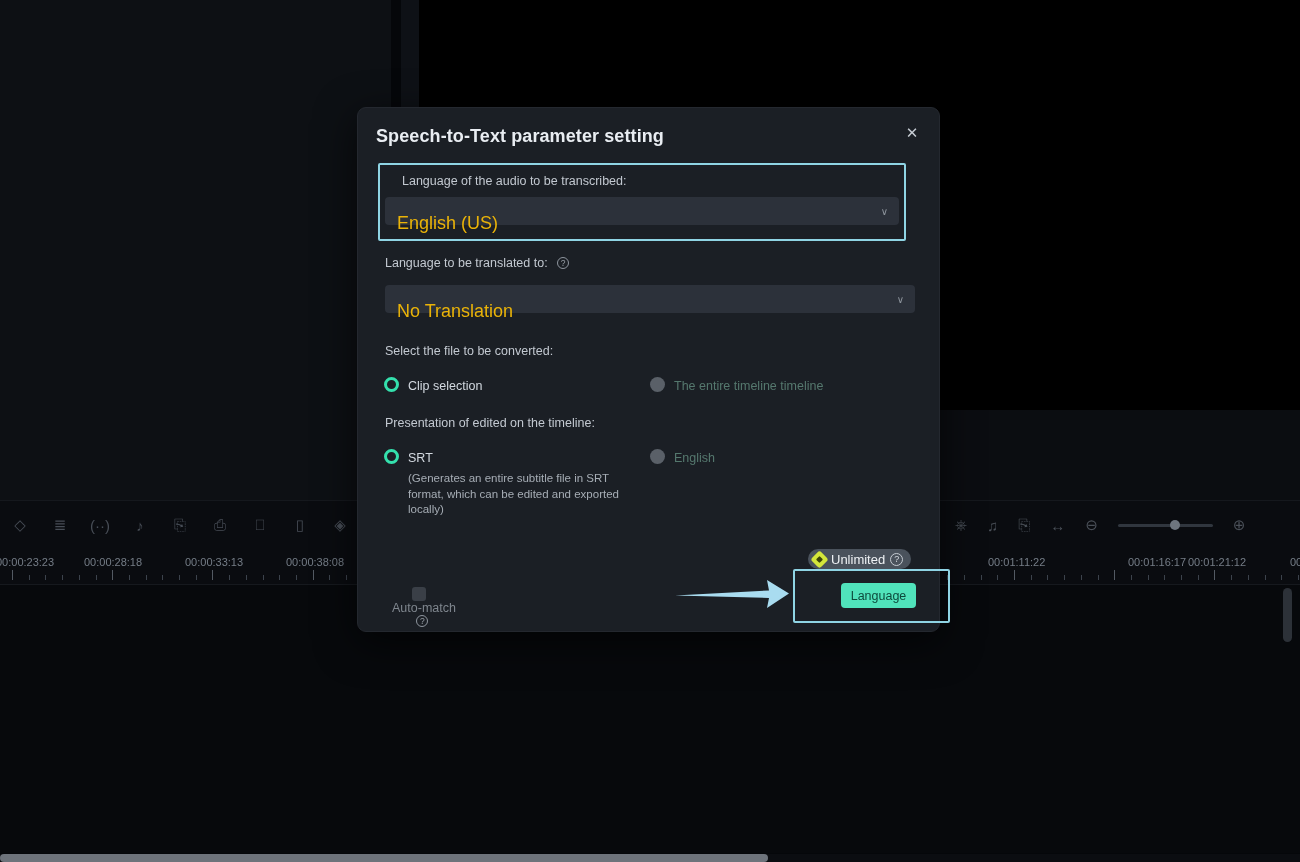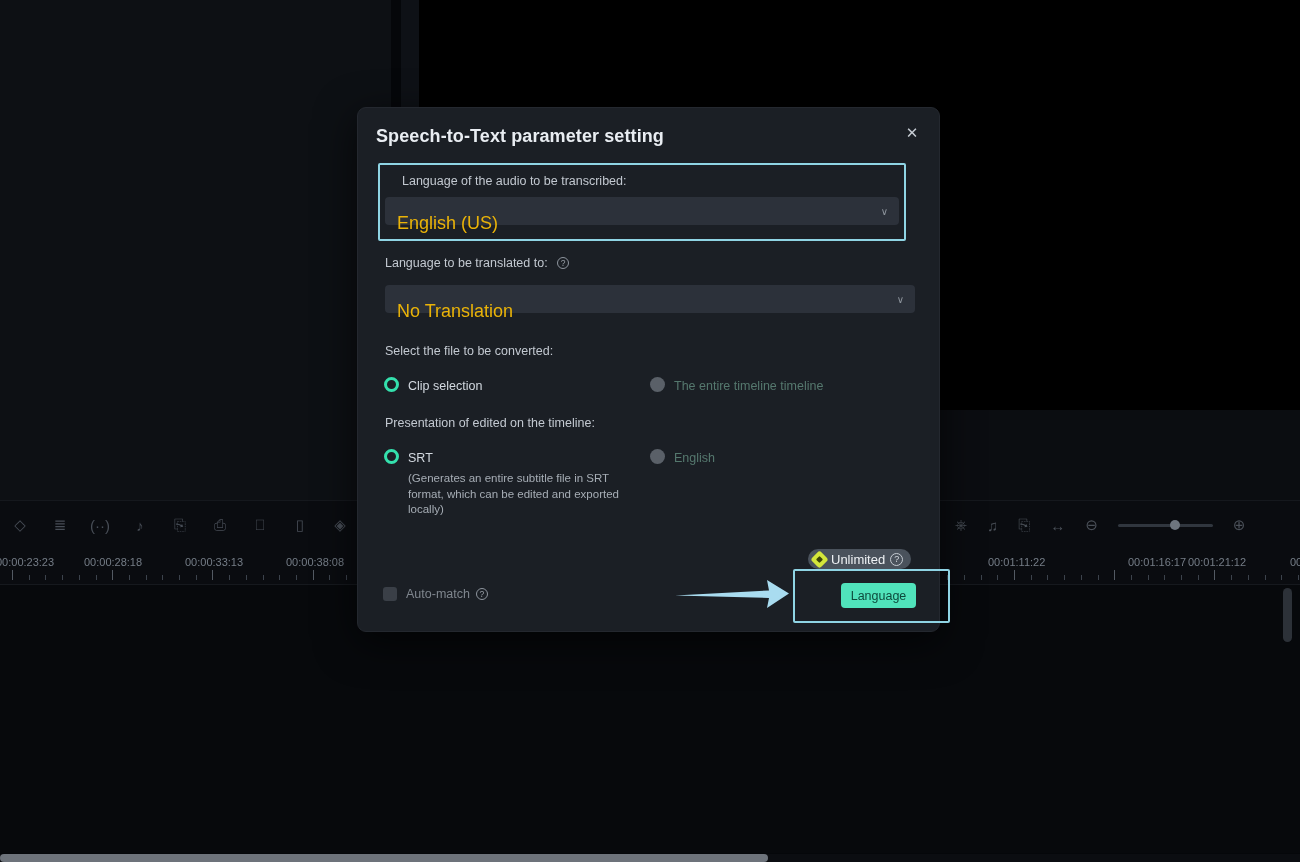--- a/index.html
+++ b/index.html
@@ -122,21 +122,21 @@
     width: 15px; height: 15px; border-radius: 50%; flex: 0 0 15px;
     border: 3.5px solid #34e0ad; background: #1b1f25; margin-top: 1px;
   }
   .radio.off { border: none; background: #5a6068; }
   .radio-txt { margin-left: 9px; }
   .radio-lab { font-size: 12.5px; color: #d3d9e0; line-height: 15px; }
   .radio-lab.dim { color: #55786e; }
   .radio-desc { font-size: 11.5px; color: #a6adb5; line-height: 15.5px; margin-top: 5px; width: 232px; }
   .radio-desc.dim { color: #656c74; }
 
-  .checkbox-row { position: absolute; left: 383px; top: 587px; display: flex; align-items: center; }
+  .checkbox-row { position: absolute; left: 383px; top: 587px; display: flex; align-items: center; flex-direction: column; }
   .cbox { width: 14px; height: 14px; border-radius: 3px; background: #3a3f47; }
   .cb-lab { margin-left: 9px; font-size: 12.5px; color: #7f868e; }
 
   .badge {
     position: absolute; left: 808px; top: 549px; height: 20px;
     background: #4a525c; border-radius: 10px;
     display: flex; align-items: center; padding: 0 8px 0 5px; gap: 5px;
   }
   .badge-diamond {
     width: 13px; height: 13px; background: #d4e63a; border-radius: 3px;

